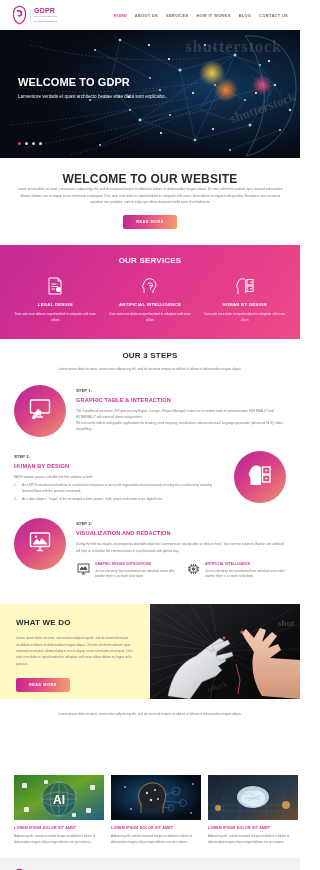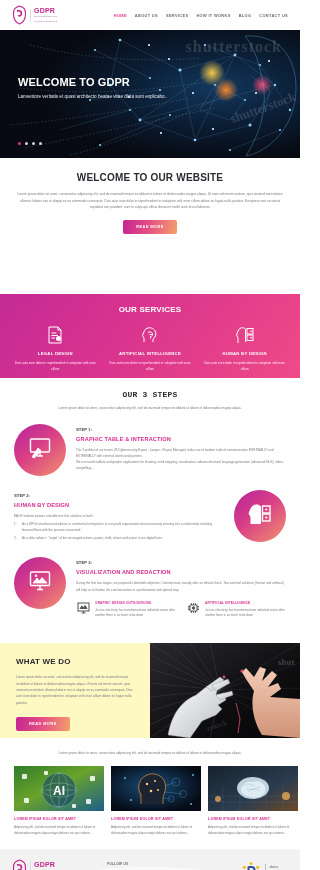--- a/index.html
+++ b/index.html
@@ -49,54 +49,54 @@
   .hero-sub { color: #e8eaef; font-size: 4.6px; line-height: 1.75; }
   .dots { position: absolute; left: 18px; bottom: 13px; display: flex; gap: 4px; z-index: 4; }
   .dot { width: 3px; height: 3px; background: #cfd2d8; border-radius: 50%; }
   .dot.on { background: #e6308f; }
   .wm { position: absolute; color: rgba(255,255,255,.14); font-weight: bold;
         font-family: "Liberation Serif", serif; pointer-events: none; }
 
   
   .welcome { padding: 14px 16px 16px; text-align: center; background: #fff; }
   .sec-title {
-    font-size: 10px; font-weight: bold; color: #2b2b33; letter-spacing: .2px;
-    margin-bottom: 8px;
+    font-size: 12px; font-weight: bold; color: #2b2b33; letter-spacing: .2px;
+    margin-bottom: 0;
   }
   .sec-para { font-size: 3.3px; line-height: 2.0; color: #7b7b83; }
   .btn {
     display: inline-block; margin-top: 9px; padding: 5px 13px; border-radius: 2px;
     background: linear-gradient(100deg,#c4268f 0%,#e44b86 45%,#f4a06a 100%);
     color: #fff; font-size: 3.8px; font-weight: bold; letter-spacing: .5px;
     border: none; cursor: pointer;
   }
 
   
   .services {
     background: linear-gradient(125deg,#c42b95 0%,#d9338f 40%,#ef4a87 100%);
-    padding: 11px 8px 6px; text-align: center; margin-top: 44px;
+    padding: 11px 8px 16px; text-align: center;
   }
   .services h2 {
     color: #fff; font-size: 8px; font-weight: bold; letter-spacing: .2px;
     margin-bottom: 11px;
   }
   .svc-row { display: flex; justify-content: space-between; }
   .svc { width: 33.33%; padding: 0 6px; }
   .svc-icon { height: 20px; display: flex; align-items: center; justify-content: center; margin-bottom: 6px; }
   .svc-name {
     color: #fff; font-size: 4.2px; font-weight: bold; letter-spacing: .3px;
     margin-bottom: 4px;
   }
   .svc-desc { color: #fde9f5; font-size: 3.1px; line-height: 1.95; }
 
   
   .steps { padding: 12px 0 10px; background: #fff; }
   .steps h2 {
     text-align: center; font-size: 8px; font-weight: bold; color: #2b2b33;
-    letter-spacing: .2px; margin-bottom: 7px; font-family: Liberation Mono, monospace;
+    letter-spacing: .2px; margin-bottom: 7px;
   }
   .steps-intro {
     text-align: center; font-size: 3.2px; color: #7b7b83; line-height: 1.8;
     padding: 0 28px; margin-bottom: 12px;
   }
   .step { display: flex; align-items: flex-start; padding: 0 14px; margin-bottom: 14px; gap: 10px; }
   .step.rev { flex-direction: row-reverse; }
   .circle {
     width: 52px; height: 52px; min-width: 52px; border-radius: 50%;
     background: linear-gradient(140deg,#b4249b 0%,#d93f86 45%,#f1926d 100%);
@@ -133,21 +133,21 @@
 
   
   .blog { padding: 13px 14px 12px; background: #fff; }
   .blog h2 {
     text-align: center; font-size: 8px; font-weight: bold; color: #2b2b33;
     letter-spacing: .2px; margin-bottom: 7px;
   }
   .blog-intro { text-align: center; font-size: 3.2px; color: #7b7b83; line-height: 1.8; margin-bottom: 9px; }
   .cards { display: flex; gap: 7px; }
   .card { flex: 1; }
-  .card-img { width: 100%; height: 45px; position: relative; overflow: hidden; background: #c4b5fd; }
+  .card-img { width: 100%; height: 45px; position: relative; overflow: hidden; background: #c4b5fd; margin-top: 48px; }
   .card-title {
     font-size: 3.6px; font-weight: bold; color: #d62d8f; letter-spacing: .2px;
     margin: 6px 0 4px;
   }
   .card-desc { font-size: 3.0px; line-height: 1.95; color: #7b7b83; }
 
   
   .footer {
     height: 55px; background: #f3f2f3; position: relative; overflow: hidden;
     display: flex; align-items: flex-start; padding: 10px 12px 0;

